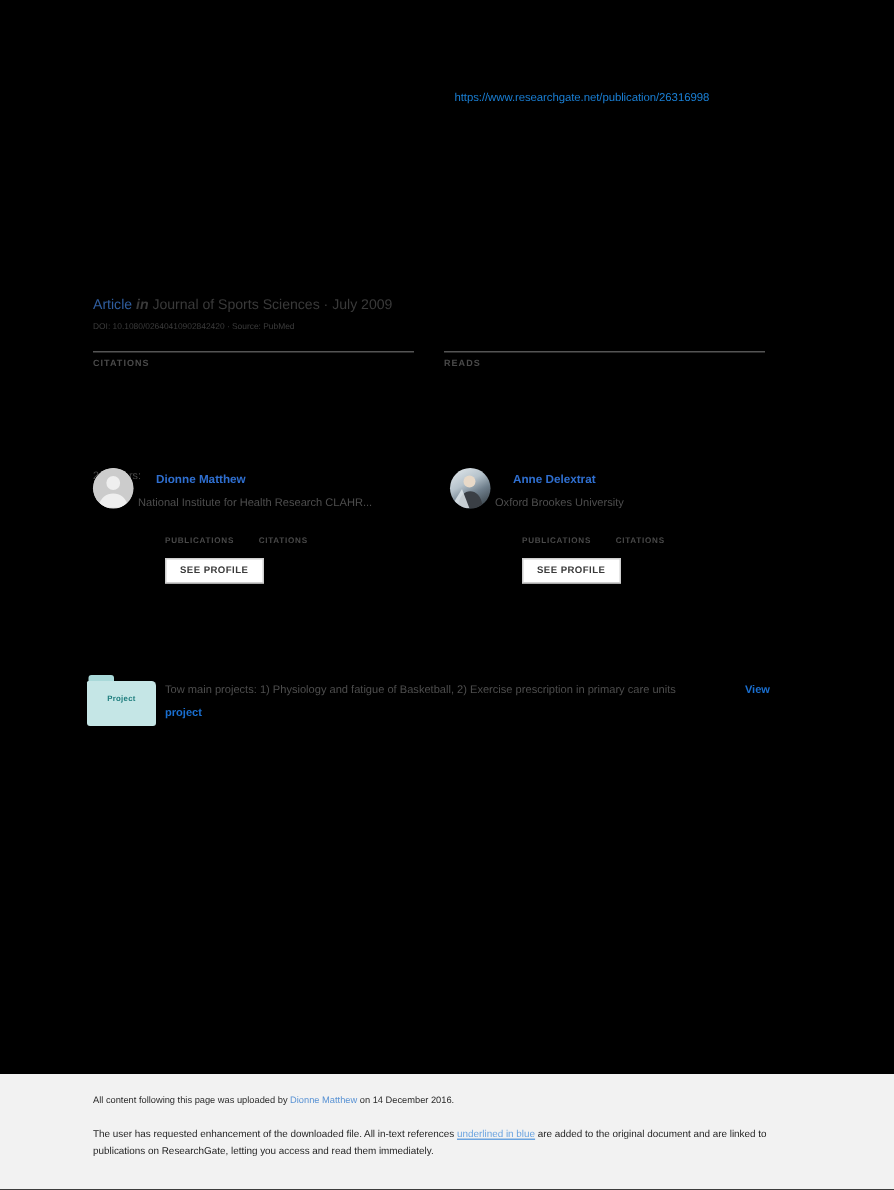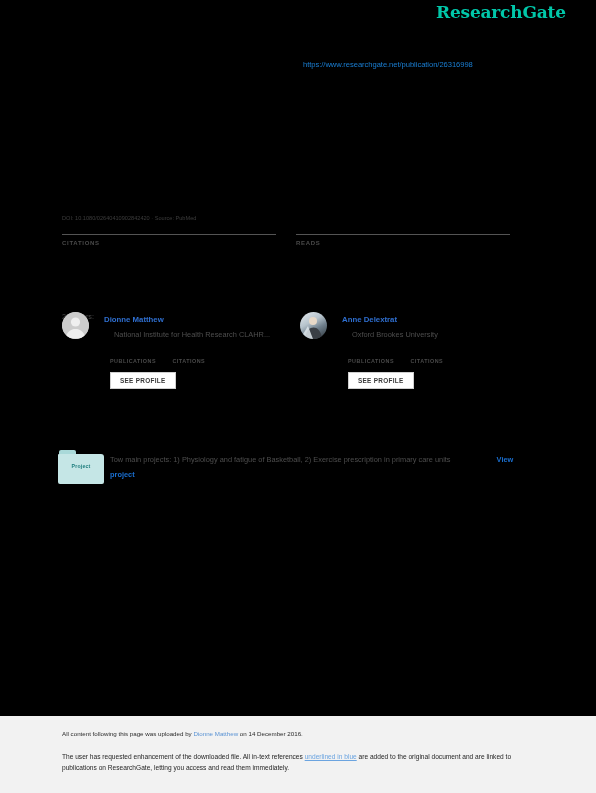--- a/index.html
+++ b/index.html
@@ -142,21 +142,21 @@
     position: absolute;
     left: 42px;
     top: 3px;
     font-size: 7.8px;
     font-weight: bold;
     color: #2f6fd0;
     white-space: nowrap;
   }
   .author-aff {
     position: absolute;
-    left: 52px;
+    left: 30px;
     top: 18px;
     width: 190px;
     font-size: 7.4px;
     color: #4e4e4e;
     white-space: nowrap;
     overflow: hidden;
   }
 
   .author-stats {
     position: absolute;
@@ -299,25 +299,29 @@
   .footer-note .underlined-blue {
     color: #6ba4e0;
     text-decoration: underline;
   }
 </style>
 </head>
 <body>
 
 <div class="page">
 
-  <div class="rg-logo">ResearchGate</div>
   <a class="rg-url">https://www.researchgate.net/publication/26316998</a>
 
   <div class="pub-title"></div>
 
+  <div class="article-line">
+    <span class="art-word">Article</span>
+    <span class="in-word">in</span>
+    <span>Journal of Sports Sciences · July 2009</span>
+  </div>
   <div class="doi-line">DOI: 10.1080/02640410902842420 · Source: PubMed</div>
 
   <div class="metric citations">
     <div class="metric-label">CITATIONS</div>
     <div class="metric-value">9</div>
   </div>
   <div class="metric reads">
     <div class="metric-label">READS</div>
     <div class="metric-value">482</div>
   </div>

